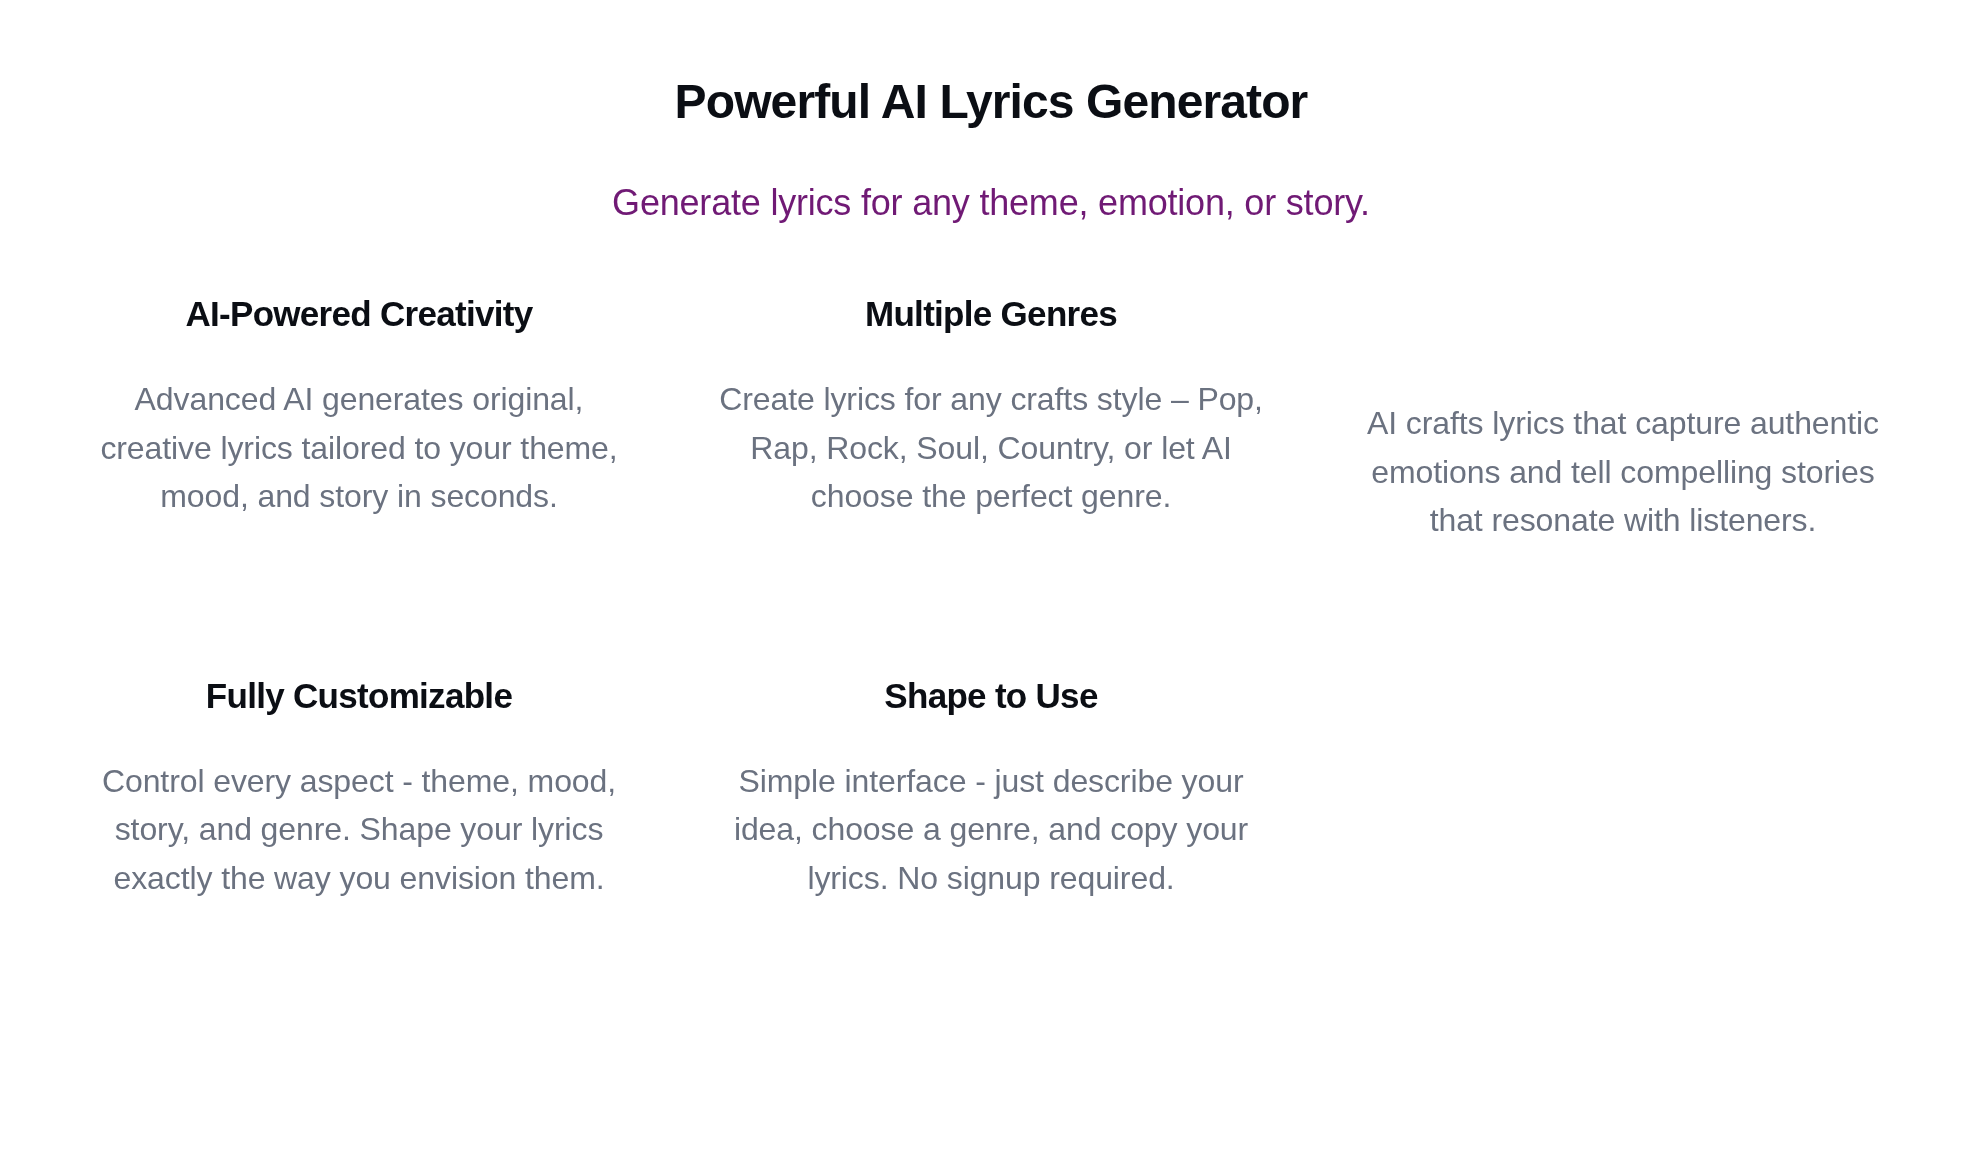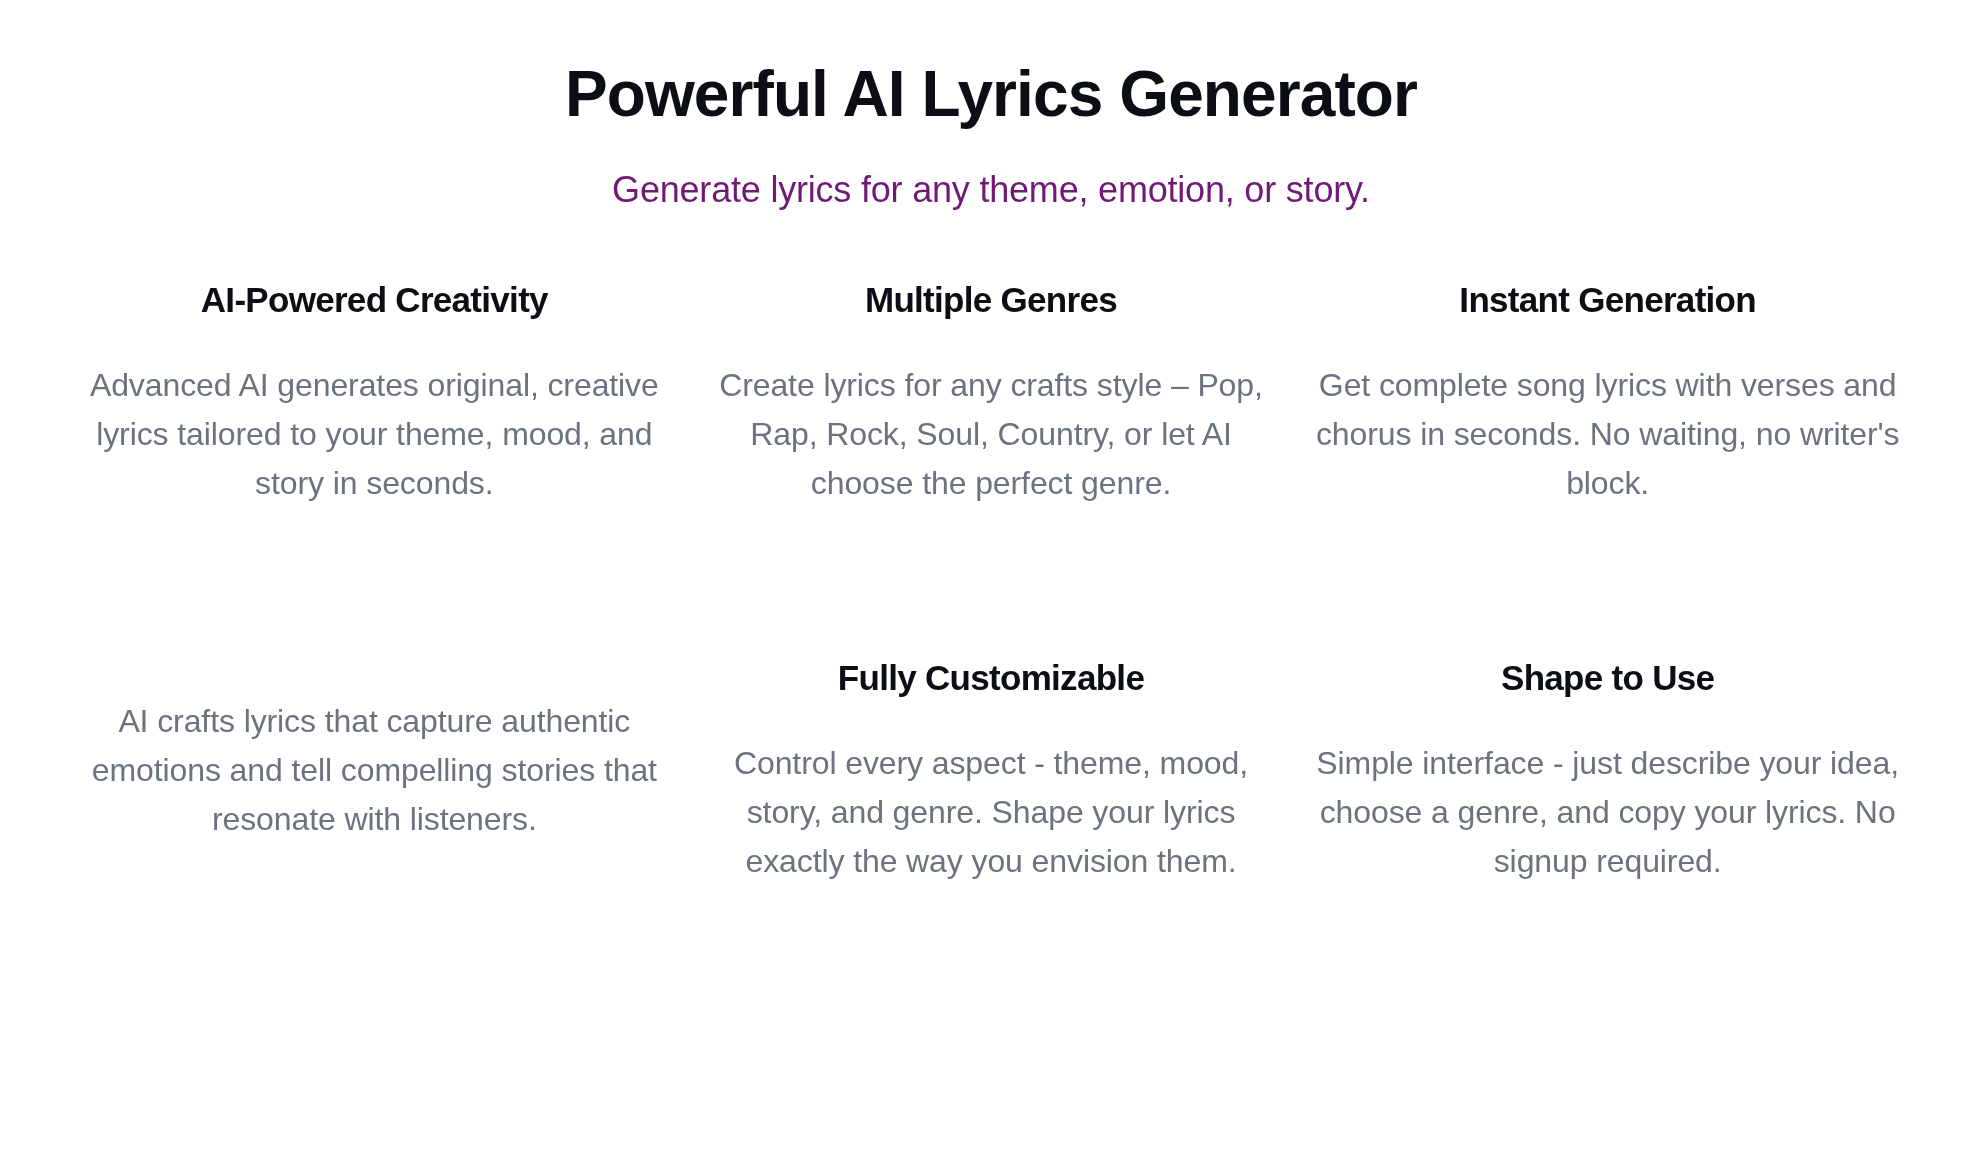--- a/index.html
+++ b/index.html
@@ -23,22 +23,22 @@
     padding: 0 76px;
     position: relative;
   }
 
   
   .header {
     text-align: center;
     padding-top: 58px;
   }
   .page-title {
-    margin: 0;
-    font-size: 64px;
+    margin: 16px;
+    font-size: 48px;
     line-height: 1.15;
     font-weight: 700;
     letter-spacing: -0.9px;
     color: #0b0e14;
   }
   .page-subtitle {
     margin: 0;
     padding-top: 35px;
     font-size: 36px;
     line-height: 1.3;
@@ -47,21 +47,20 @@
     letter-spacing: -0.2px;
   }
 
   
   .features-grid {
     display: grid;
     grid-template-columns: repeat(3, 1fr);
     column-gap: 66px;
     row-gap: 0;
     padding-top: 66px;
-    gap: 20px;
   }
 
   .feature-card {
     text-align: center;
     padding: 0 6px 64px 6px;
     box-sizing: border-box;
   }
 
   .feature-title {
     margin: 0;
@@ -102,24 +101,20 @@
     <div class="feature-card">
       <h2 class="feature-title">AI-Powered Creativity</h2>
       <p class="feature-desc">Advanced AI generates original, creative lyrics tailored to your theme, mood, and story in seconds.</p>
     </div>
 
     <div class="feature-card">
       <h2 class="feature-title">Multiple Genres</h2>
       <p class="feature-desc">Create lyrics for any crafts style – Pop, Rap, Rock, Soul, Country, or let AI choose the perfect genre.</p>
     </div>
 
-    <div class="feature-card">
-      <h2 class="feature-title">Instant Generation</h2>
-      <p class="feature-desc">Get complete song lyrics with verses and chorus in seconds. No waiting, no writer's block.</p>
-    </div>
 
     <div class="feature-card row2">
       <p class="feature-desc">AI crafts lyrics that capture authentic emotions and tell compelling stories that resonate with listeners.</p>
     </div>
 
     <div class="feature-card row2">
       <h2 class="feature-title">Fully Customizable</h2>
       <p class="feature-desc">Control every aspect - theme, mood, story, and genre. Shape your lyrics exactly the way you envision them.</p>
     </div>
 

